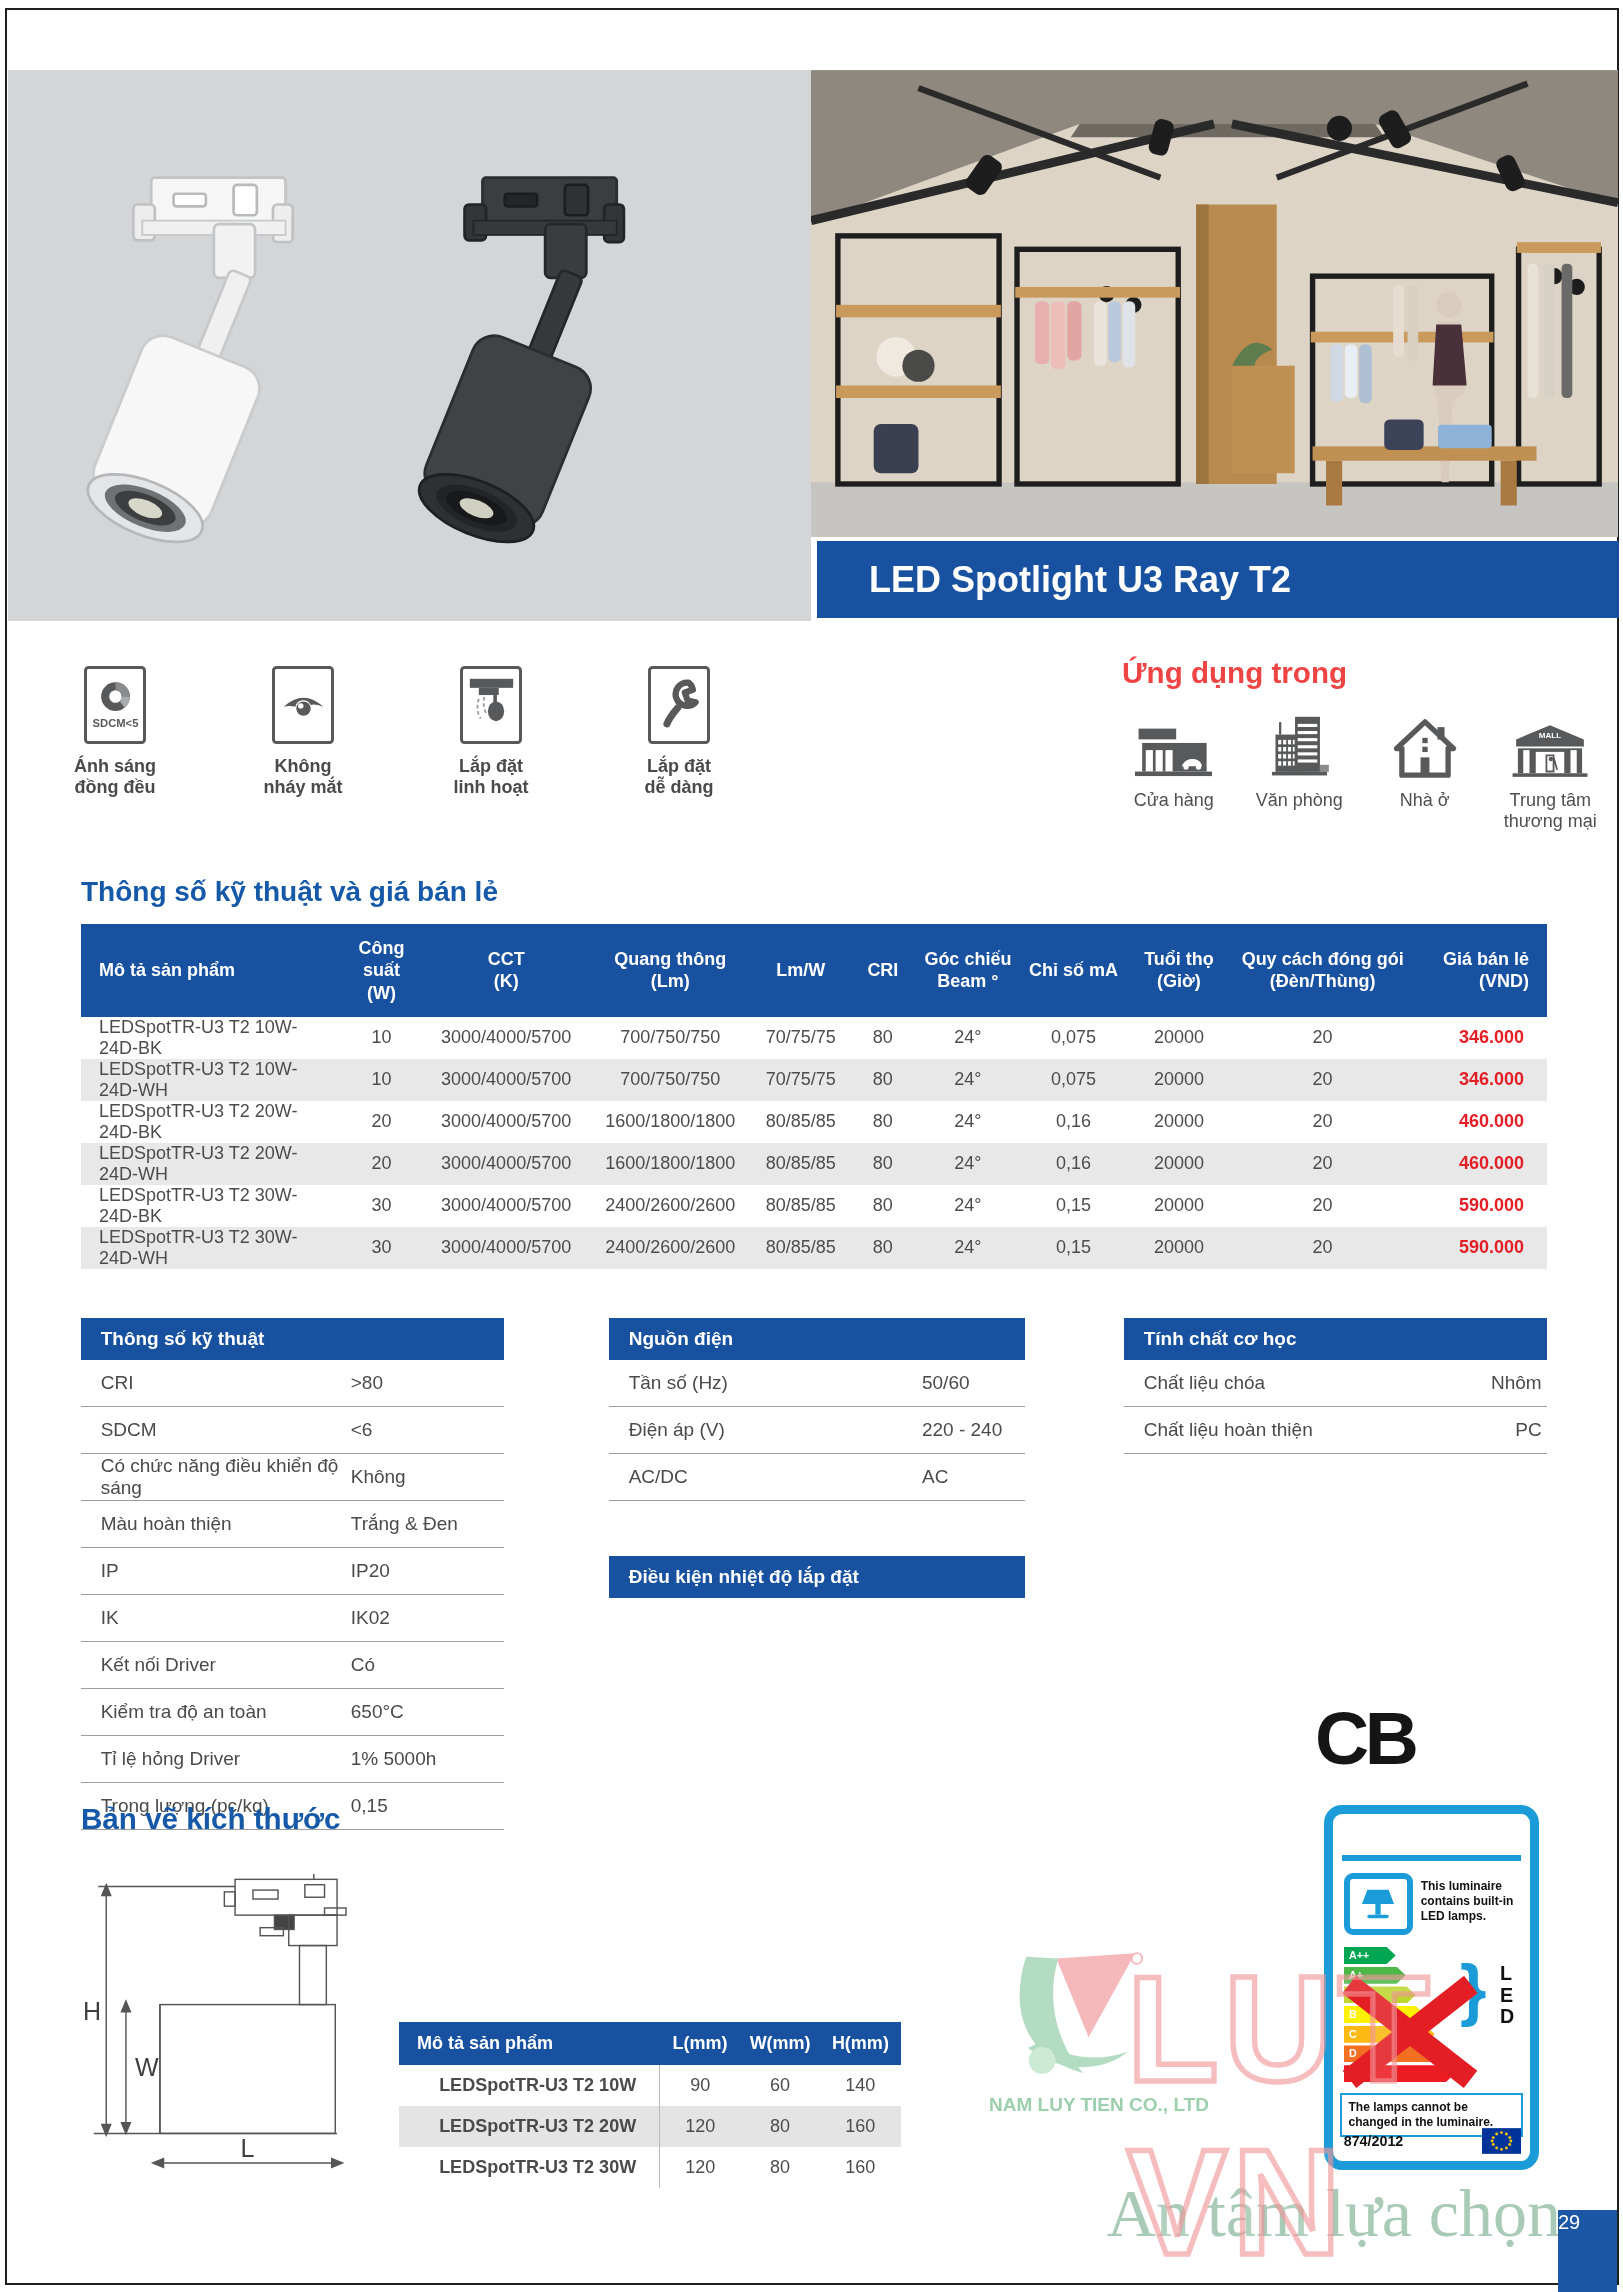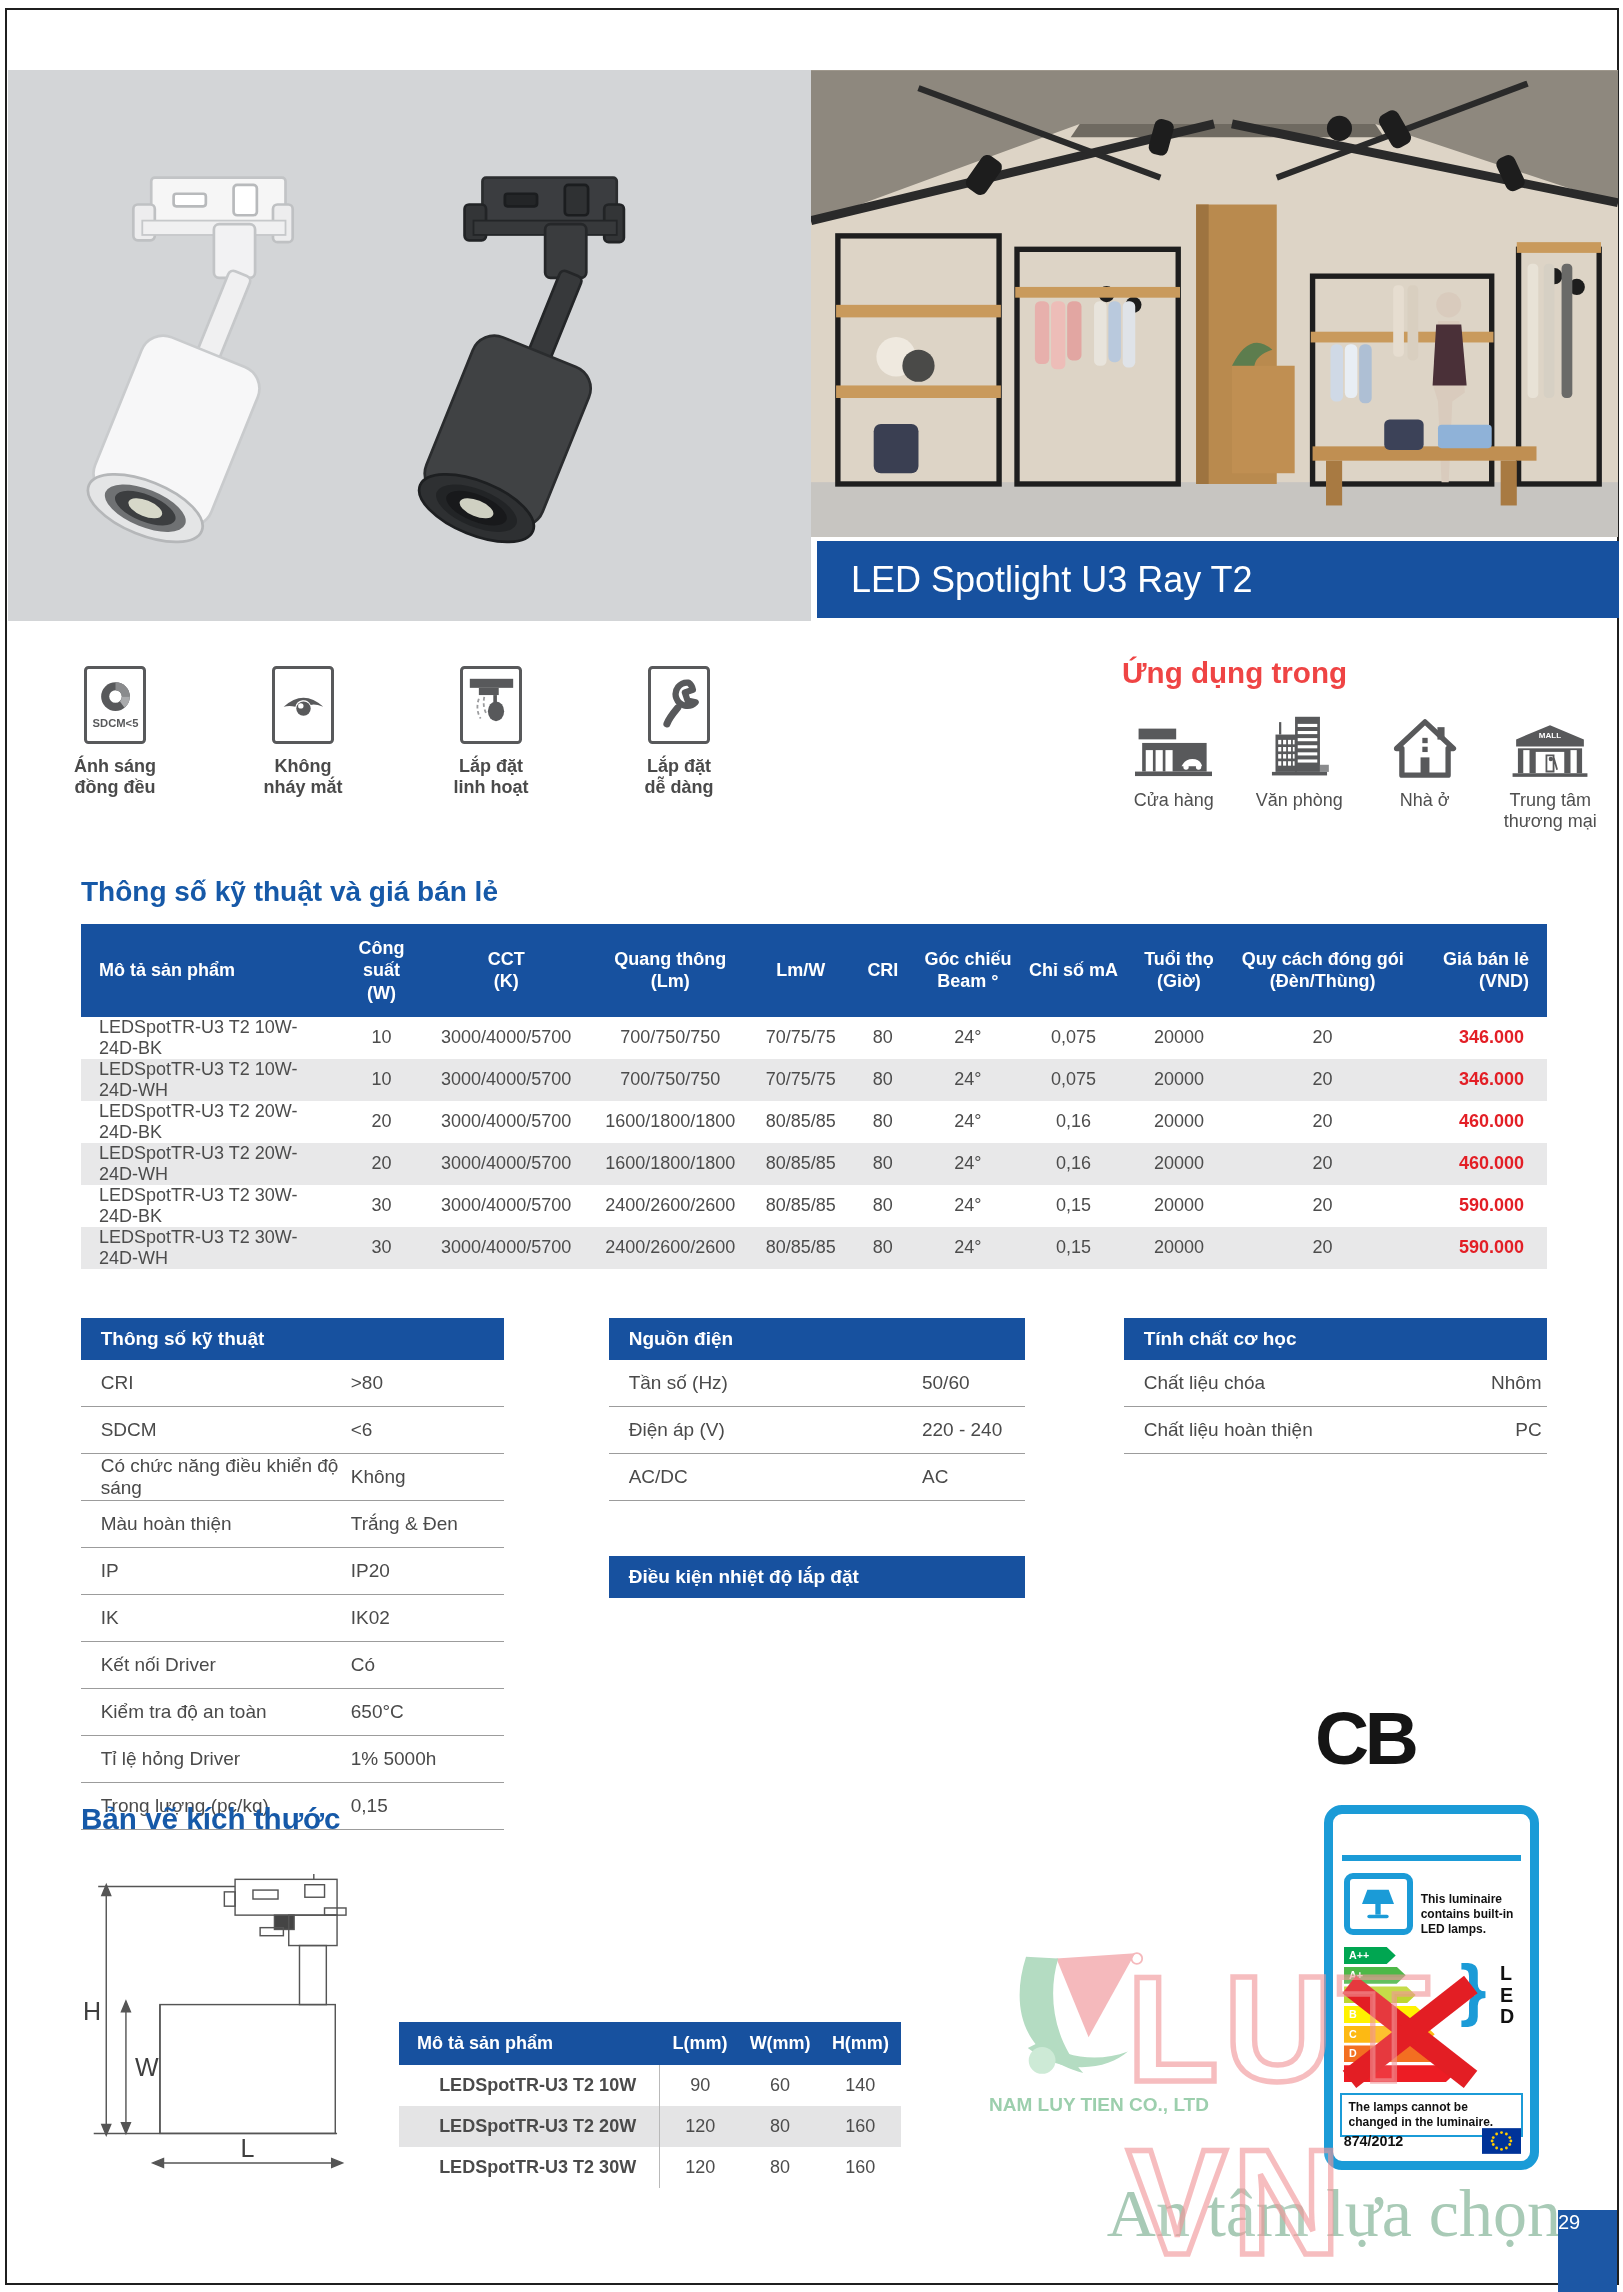--- a/index.html
+++ b/index.html
@@ -4,21 +4,21 @@
 <style>
   html,body{margin:0;padding:0;background:#fff;}
   .page{position:relative;width:1624px;height:2293px;background:#fff;overflow:hidden;
         font-family:"Liberation Sans","DejaVu Sans",sans-serif;color:#4b4b4d;}
   .frame{position:absolute;left:5.4px;top:8px;width:1610px;height:2273px;border:2.7px solid #1f1f1f;pointer-events:none;}
 
   
   .product-panel{position:absolute;left:8px;top:70px;width:803px;height:551px;background:#d3d5d7;}
   .photo-panel{position:absolute;left:811px;top:70px;width:807px;height:467px;background:#8b857c;}
   .title-banner{position:absolute;left:817px;top:541px;width:802px;height:77px;background:#17519f;
-    color:#fff;font-size:36px;font-weight:normal;line-height:77px;padding-left:34px;box-sizing:border-box;}
+    color:#fff;font-size:36px;font-weight:bold;line-height:77px;padding-left:52px;box-sizing:border-box;}
 
   
   .features{position:absolute;left:47px;top:666px;width:770px;display:flex;}
   .feature{width:136px;margin-right:52px;text-align:center;}
   .feature .fbox{width:56px;height:72px;border:3.6px solid #58595b;border-radius:4.5px;margin:0 auto;
     display:flex;align-items:center;justify-content:center;background:#fff;}
   .feature .flabel{margin-top:11.6px;font-size:18px;font-weight:bold;color:#4a4a4a;line-height:1.2;white-space:pre-line;}
 
   
   .apps-title{position:absolute;left:1122px;top:656px;font-size:29.6px;font-weight:bold;color:#ef4444;}
@@ -60,21 +60,21 @@
 
   
   .cb-mark{position:absolute;left:1315px;top:1695px;font-size:75px;font-weight:bold;color:#151515;
     letter-spacing:-4.5px;font-family:"Liberation Sans","DejaVu Sans",sans-serif;}
   .energy{position:absolute;left:1324px;top:1805px;width:215px;height:365px;background:#fff;
     border:9px solid #1b9bd7;border-radius:18px;box-sizing:border-box;z-index:10;}
   .energy .topline{position:absolute;left:9px;right:9px;top:41px;height:6.3px;background:#1b9bd7;}
   .energy .lamp-row{position:absolute;left:10.7px;top:59px;right:7.2px;display:flex;}
   .energy .lamp-box{width:57px;height:50px;border:6.3px solid #1b9bd7;border-radius:9px;flex:none;
     display:flex;align-items:center;justify-content:center;}
-  .energy .lamp-text{font-size:12px;font-weight:bold;color:#111;line-height:1.25;margin-left:8px;margin-top:19px;}
+  .energy .lamp-text{font-size:12px;font-weight:bold;color:#111;line-height:1.25;margin-left:8px;margin-top:6px;}
   .arrows{position:absolute;left:10.7px;top:133px;}
   .arrow{height:17px;margin-bottom:2.7px;color:#fff;font-size:10.7px;font-weight:bold;line-height:17px;
     padding-left:5.4px;box-sizing:border-box;
     clip-path:polygon(0 0,calc(100% - 9px) 0,100% 50%,calc(100% - 9px) 100%,0 100%);}
   .redx{position:absolute;left:5.4px;top:159px;width:143px;height:116px;z-index:3;}
   .redx i{position:absolute;left:-5.4px;top:48px;width:154px;height:21.5px;background:#e31e24;display:block;}
   .redx i.a{transform:rotate(38deg);}
   .redx i.b{transform:rotate(-38deg);}
   .led-brace{position:absolute;left:127px;top:136px;font-size:68px;color:#1b9bd7;font-weight:bold;}
   .led-letters{position:absolute;left:167px;top:149px;font-size:19.7px;font-weight:bold;color:#111;line-height:1.1;

